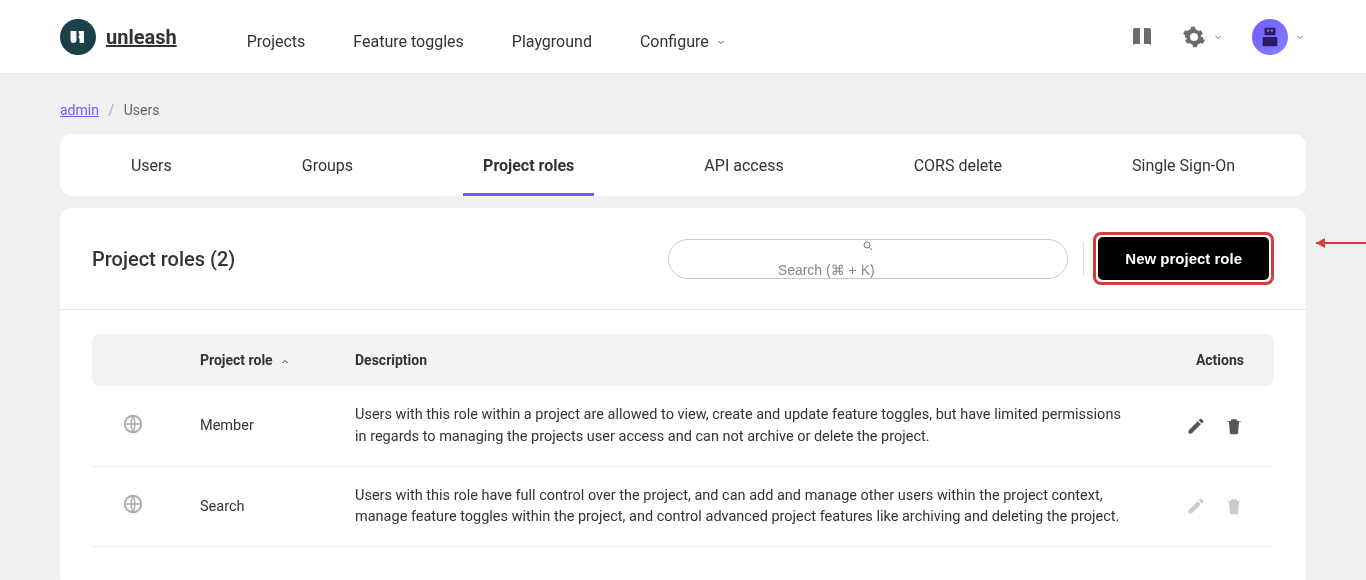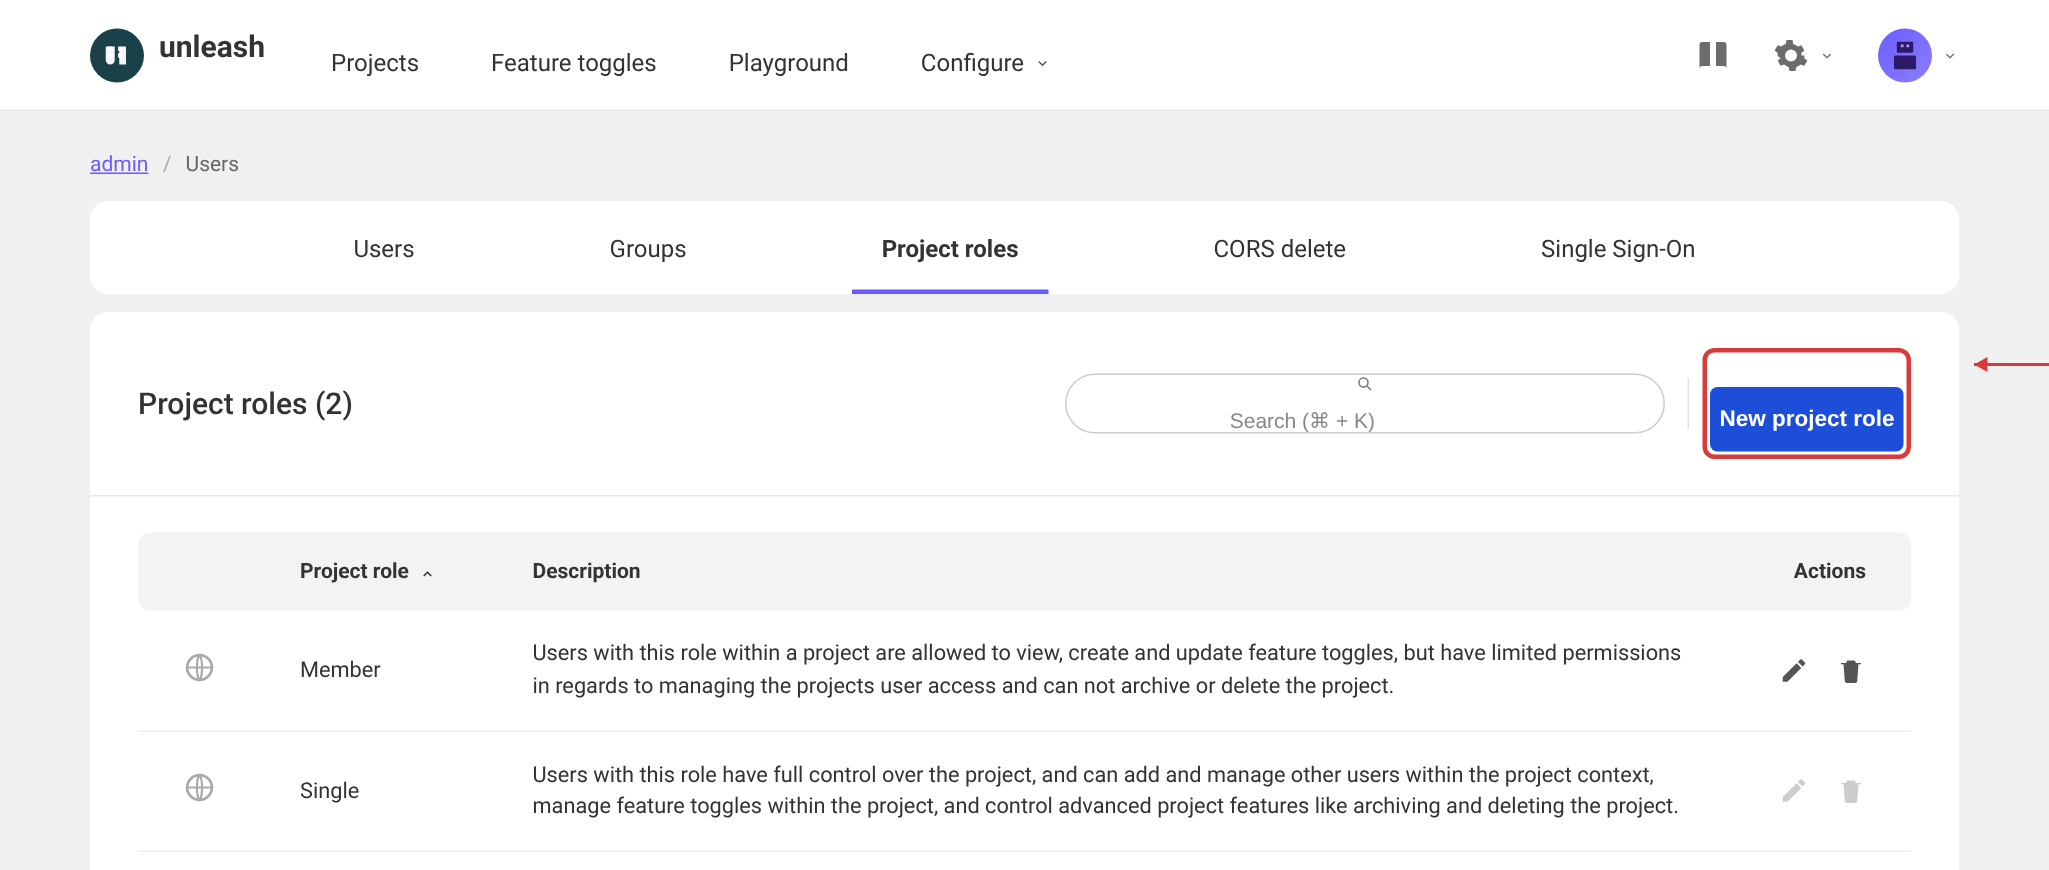--- a/index.html
+++ b/index.html
@@ -1,20 +1,20 @@
 <!DOCTYPE html>
 <html><head>
   <meta charset="utf-8">
   <style>
     * { box-sizing: border-box; margin: 0; padding: 0; }
     body { font-family: -apple-system, BlinkMacSystemFont, "Segoe UI", Roboto, sans-serif; background: #f0f0f0; color: #333; width: 1366px; height: 580px; overflow: hidden; position: relative; }
     
     
     .topnav { background: #fff; height: 74px; display: flex; align-items: center; padding: 0 60px; border-bottom: 1px solid #e8e8e8; }
-    .logo { display: flex; align-items: flex-start; gap: 10px; margin-right: 44px; }
+    .logo { display: flex; align-items: center; gap: 10px; margin-right: 70px; text-decoration: underline; }
     .logo-badge { width: 36px; height: 36px; background: #1a4049; border-radius: 50%; display: flex; align-items: center; justify-content: center; }
     .logo-text { font-weight: 700; font-size: 20px; color: #333; }
     .nav-items { display: flex; align-items: center; gap: 48px; flex: 1; margin-top: 10px; }
     .nav-item { font-size: 16px; color: #333; cursor: pointer; display: flex; align-items: center; gap: 6px; }
     .nav-right { display: flex; align-items: center; gap: 28px; }
     .icon-btn { width: 24px; height: 24px; color: #6c6c6c; cursor: pointer; display: flex; align-items: center; justify-content: center; }
     .nav-group { display: flex; align-items: center; gap: 6px; cursor: pointer; }
     .avatar { width: 36px; height: 36px; border-radius: 50%; background: linear-gradient(135deg, #6b5cff 0%, #8b7fff 100%); display: flex; align-items: center; justify-content: center; }
     
     
@@ -31,21 +31,21 @@
     
     .main-card { margin: 0 60px 40px; background: #fff; border-radius: 12px; overflow: hidden; }
     .card-header { display: flex; align-items: center; gap: 9px; padding: 24px 32px; border-bottom: 1px solid #e8e8e8; }
     .page-title { font-size: 20px; font-weight: 500; color: #333; }
     .spacer { flex: 1; }
     .search-wrap { display: flex; align-items: center; border: 1px solid #ccc; border-radius: 20px; height: 40px; width: 400px; padding: 0 16px; gap: 10px; flex-direction: column; }
     .search-wrap svg { width: 20px; height: 20px; color: #777; }
     .search-wrap input { border: none; outline: none; font-size: 14px; flex: 1; color: #333; }
     .search-wrap input::placeholder { color: #888; }
     .divider-v { width: 1px; height: 34px; background: #e0e0e0; margin-left: 6px; }
-    .new-btn { background: #1d4ed8; color: #fff; border: none; border-radius: 5px; padding: 13px 6px; font-size: 15px; font-weight: 700; cursor: pointer; margin-top: 21px; }
+    .new-btn { background: #000000; color: #fff; border: none; border-radius: 5px; padding: 13px 27px; font-size: 15px; font-weight: 700; cursor: pointer; }
     .new-btn-highlight { border: 3px solid #d83b3b; border-radius: 8px; padding: 2px; }
     
     
     .table-wrap { padding: 24px 32px 40px; }
     .thead { background: #f3f3f3; border-radius: 8px; height: 52px; display: flex; align-items: center; padding: 0 30px; font-size: 14px; font-weight: 700; color: #333; }
     .col-icon { width: 38px; }
     .col-name { width: 195px; display: flex; align-items: flex-end; gap: 6px; padding-left: 40px; }
     .col-desc { flex: 1; }
     .col-actions { width: 90px; text-align: right; }
     .trow { border-bottom: 1px solid #eee; padding: 18px 30px; display: flex; align-items: center; font-size: 14.5px; color: #333; }
@@ -123,20 +123,21 @@
 <div class="breadcrumb">
   <a href="#">admin</a>
   <span class="sep">/</span>
   <span>Users</span>
 </div>
 
 <div class="tabs-card">
   <div class="tab">Users</div>
   <div class="tab">Groups</div>
   <div class="tab active">Project roles</div>
+  <div class="tab">API access</div>
   <div class="tab">CORS delete</div>
   <div class="tab">Single Sign-On</div>
 </div>
 
 <div class="main-card">
   <div class="card-header">
     <div class="page-title">Project roles (2)</div>
     <div class="spacer"></div>
     <div class="search-wrap">
       <svg viewBox="0 0 24 24">
@@ -185,21 +186,21 @@
       </div>
     </div>
 
     <div class="trow">
       <div class="col-icon">
         <svg class="row-icon" viewBox="0 0 24 24">
             <circle cx="12" cy="12" r="9" stroke="#aaa" stroke-width="2" fill="none"></circle>
             <path d="M3 12h18M12 3c2.5 3 2.5 15 0 18M12 3c-2.5 3-2.5 15 0 18" stroke="#aaa" stroke-width="1.6" fill="none"></path>
           </svg>
       </div>
-      <div class="col-name">Single</div>
+      <div class="col-name">Search</div>
       <div class="col-desc">Users with this role have full control over the project, and can add and manage other users within the project context, manage feature toggles within the project, and control advanced project features like archiving and deleting the project.</div>
       <div class="col-actions">
         <div class="action-icons">
           <svg class="action-ic disabled" viewBox="0 0 24 24">
               <path d="M3 17.25V21h3.75L17.81 9.94l-3.75-3.75L3 17.25zM20.71 7.04a1 1 0 0 0 0-1.41l-2.34-2.34a1 1 0 0 0-1.41 0l-1.83 1.83 3.75 3.75 1.83-1.83z" fill="#ccc"></path>
             </svg>
           <svg class="action-ic disabled" viewBox="0 0 24 24">
               <path d="M6 7h12l-1 13a2 2 0 0 1-2 2H9a2 2 0 0 1-2-2L6 7zm3-3h6l1 2H8l1-2zM4 6h16v1H4z" fill="#ccc"></path>
             </svg>
         </div>

